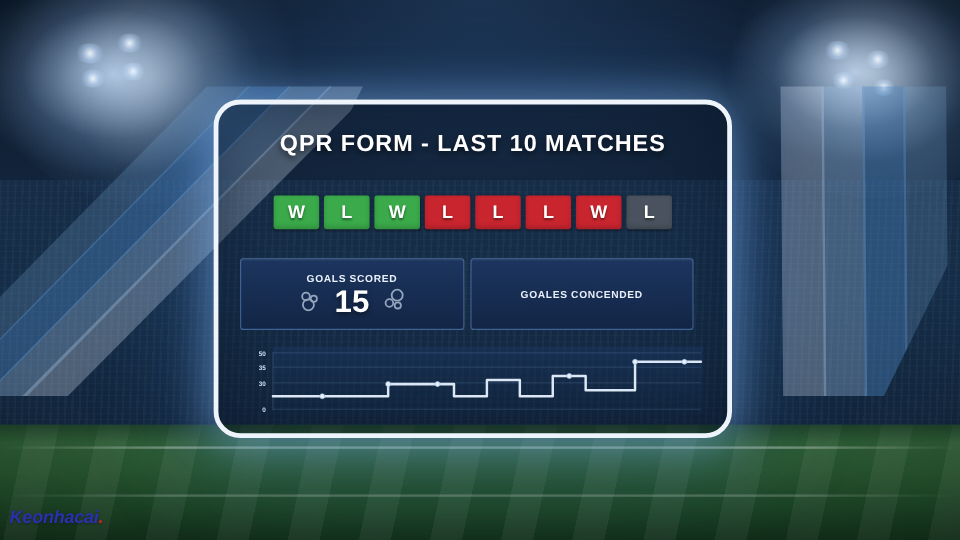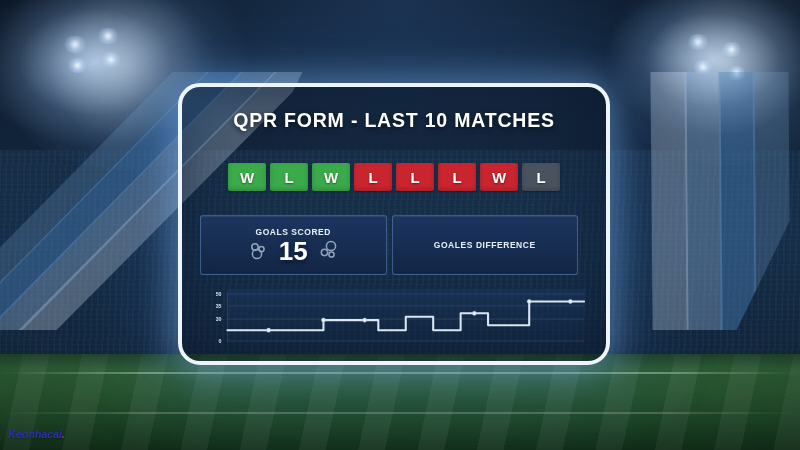--- a/index.html
+++ b/index.html
@@ -122,21 +122,21 @@
 
   
   .chart-wrap {
     position:absolute; left:18px; right:18px; top:200px; height:64px;
   }
   .chart-svg { display:block; width:100%; height:64px; }
 
   
   .watermark {
     position:absolute; left:8px; bottom:10px;
-    font-size:11px; font-weight:bold; font-style:italic;
+    font-size:15px; font-weight:bold; font-style:italic;
     color:#2b2fb0; letter-spacing:-.2px;
     text-shadow:0 1px 2px rgba(0,0,0,.35);
   }
   .watermark .dot { color:#d02424; }
 </style>
 </head>
 <body>
 
 <div class="stage">
   <div class="sky"></div>
@@ -223,21 +223,21 @@
             </svg>
             <div class="card-value">15</div>
             <svg width="22" height="22" viewBox="0 0 22 22" class="ico">
               <circle cx="14" cy="6" r="4.6" fill="none" stroke="#c3d4e8" stroke-width="1.5"></circle>
               <circle cx="7.5" cy="12.5" r="3.2" fill="none" stroke="#c3d4e8" stroke-width="1.5"></circle>
               <circle cx="14.5" cy="14.5" r="2.6" fill="none" stroke="#c3d4e8" stroke-width="1.5"></circle>
             </svg>
           </div>
         </div>
         <div class="card">
-          <div class="card-label">GOALES DIFFERENCE</div>
+          <div class="card-label">GOALES CONCENDED</div>
         </div>
       </div>
 
     <div class="chart-wrap">
       <svg class="chart-svg" viewBox="0 0 396 64" preserveAspectRatio="none">
         <defs>
           <linearGradient id="plotbg" x1="0" y1="0" x2="0" y2="1">
             <stop offset="0%" stop-color="#1b3560" stop-opacity=".55"></stop>
             <stop offset="100%" stop-color="#102642" stop-opacity=".30"></stop>
           </linearGradient>

